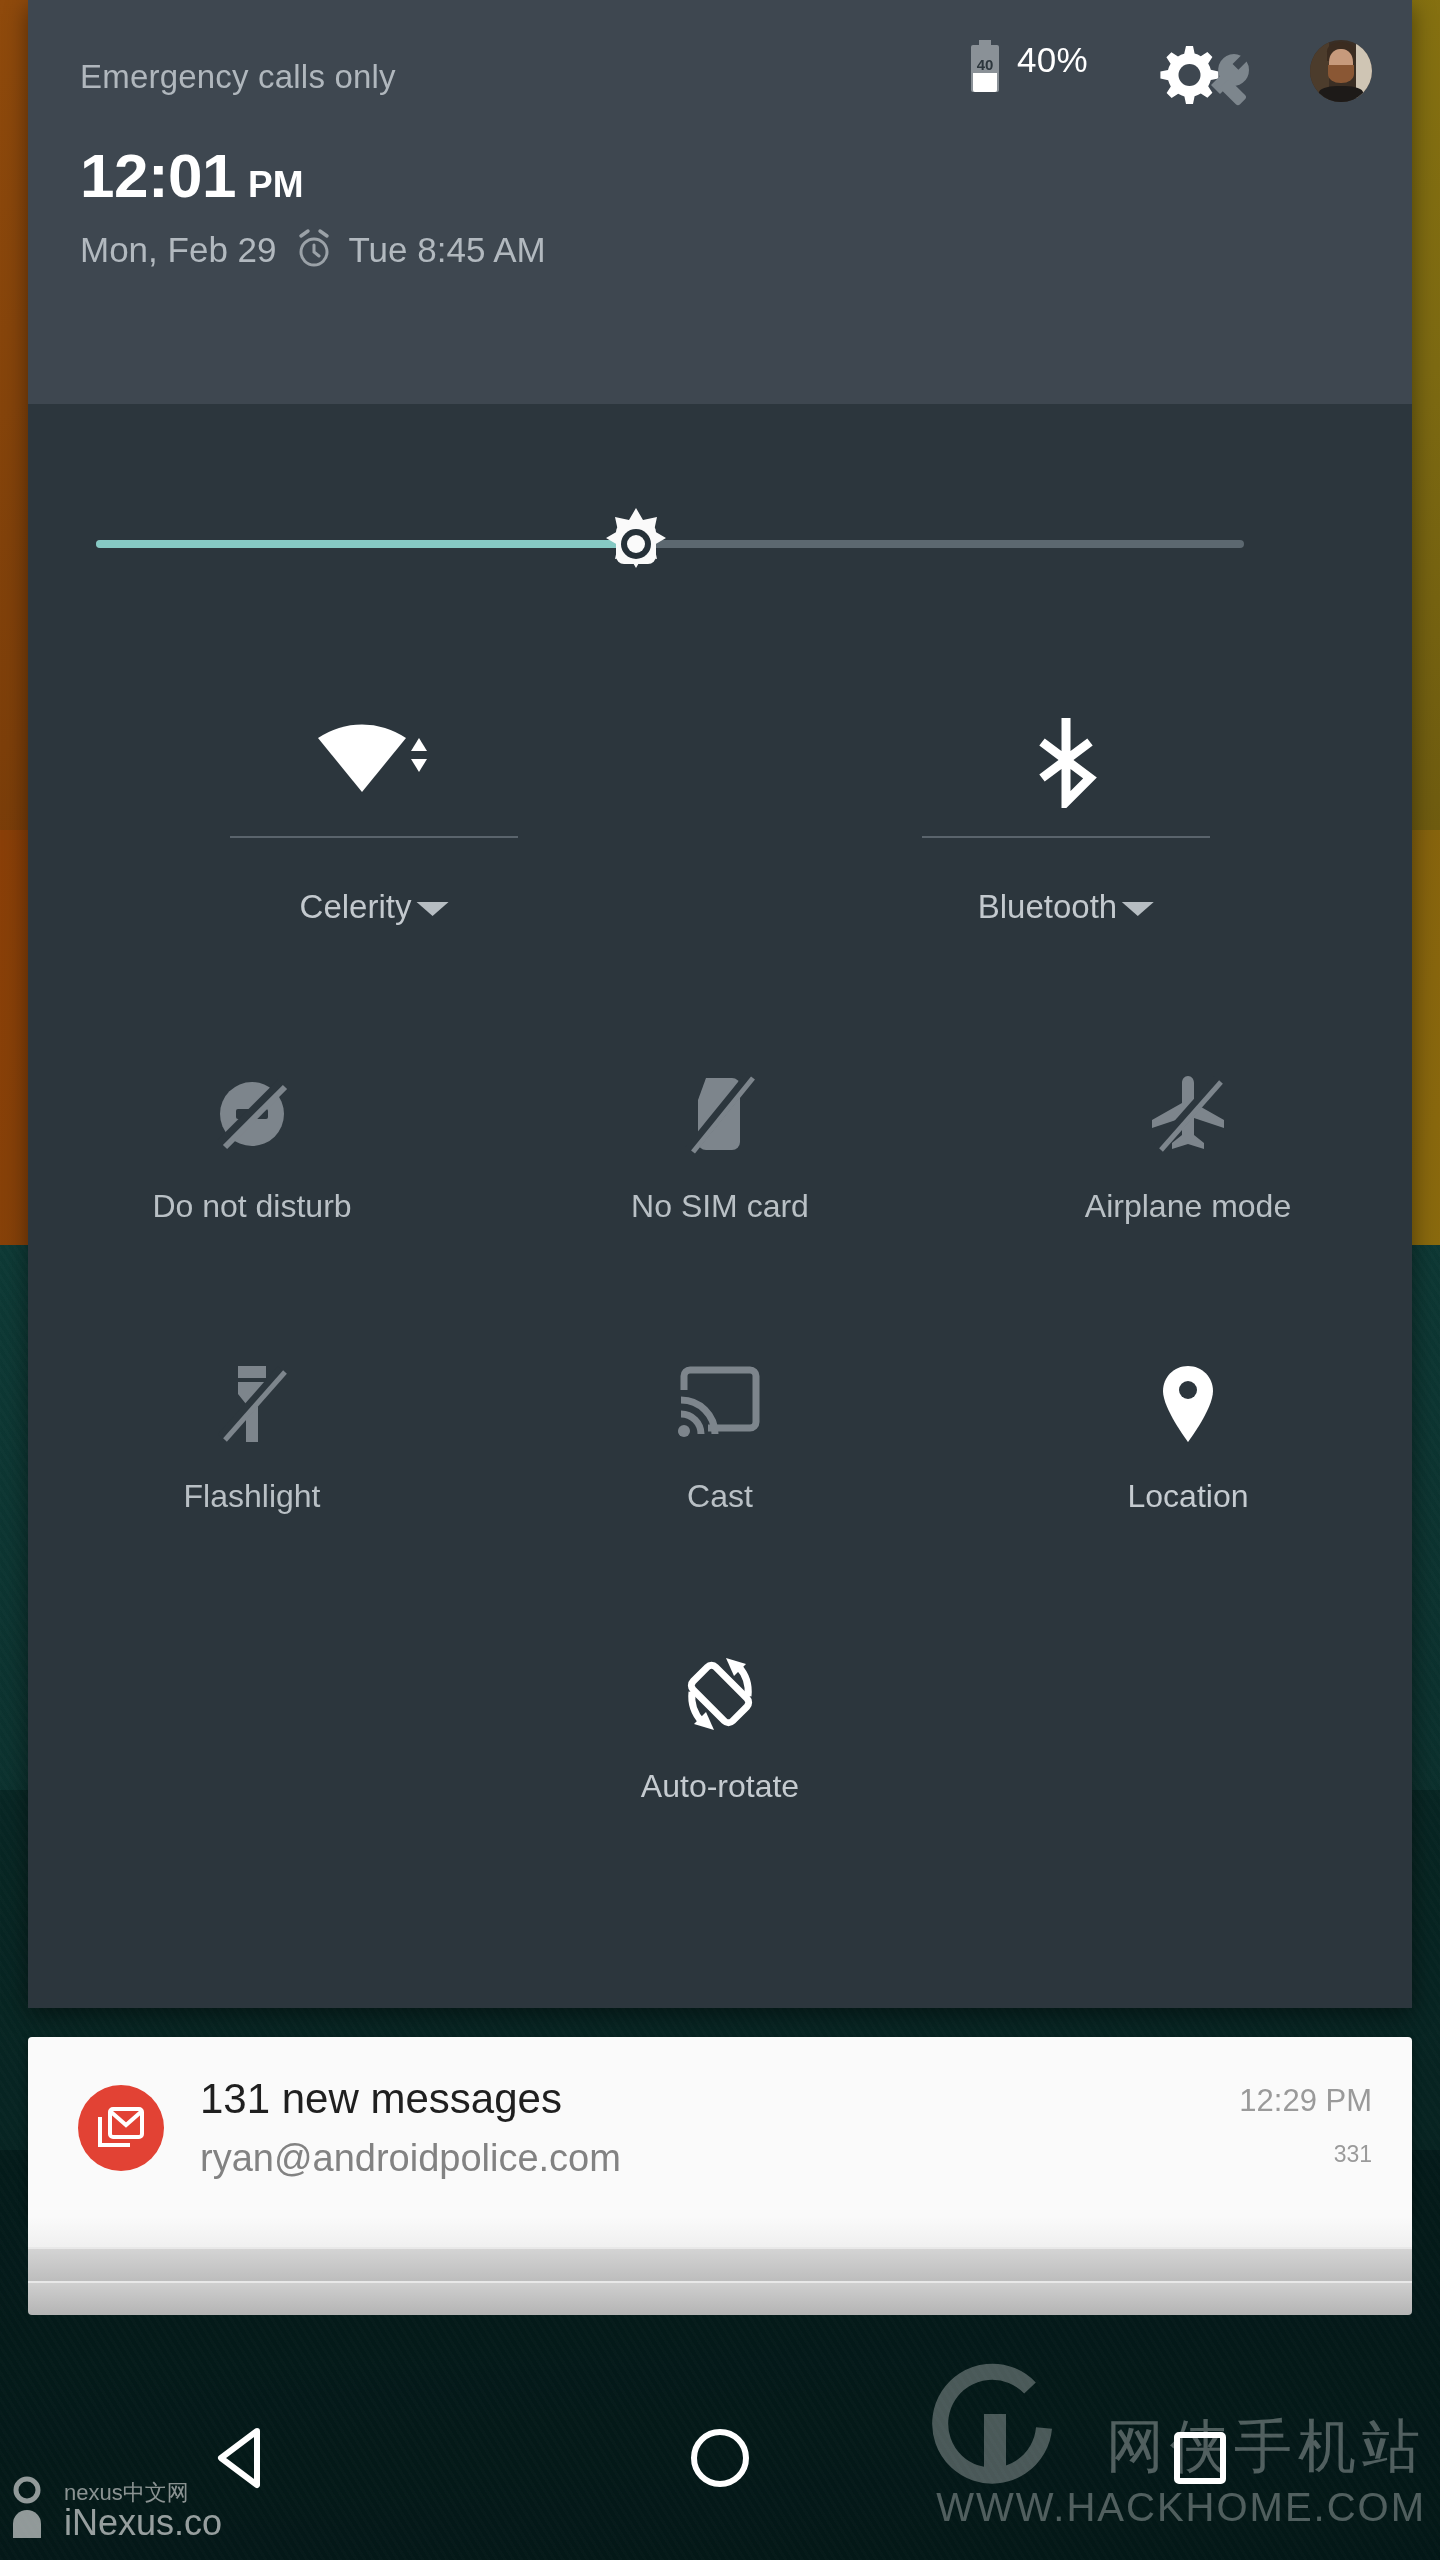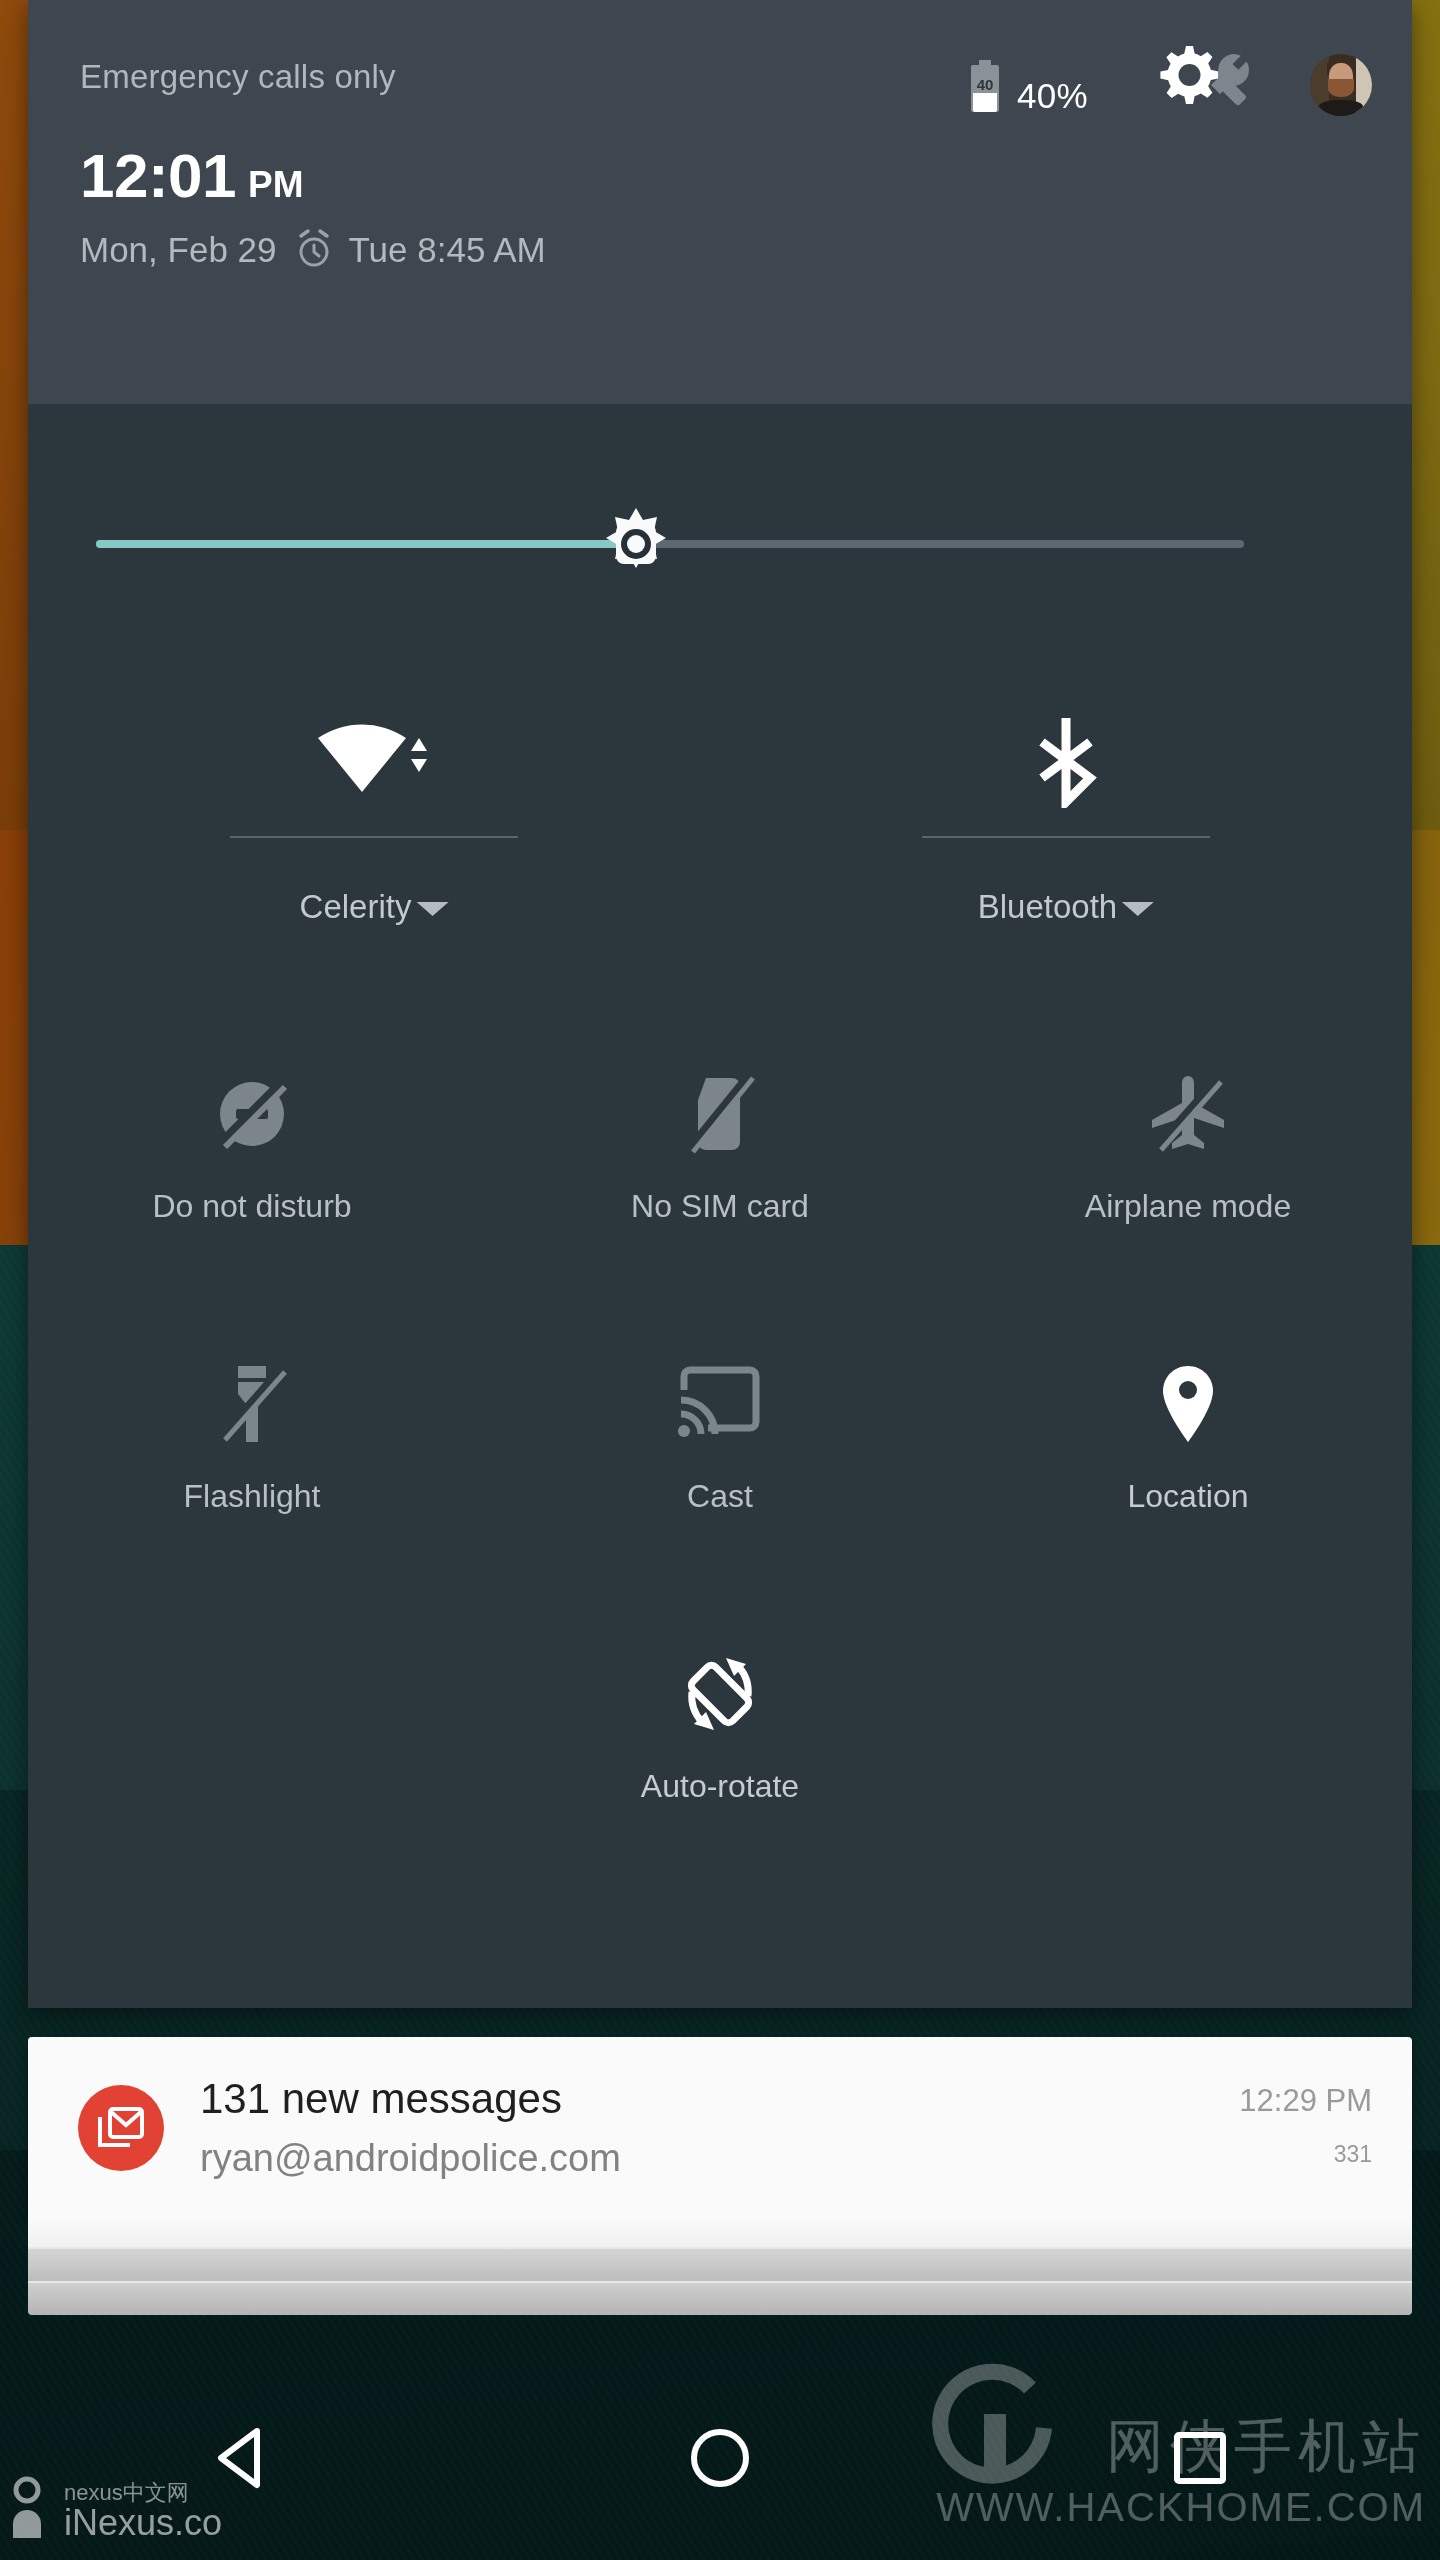--- a/index.html
+++ b/index.html
@@ -65,21 +65,21 @@
   
   #status-row {
     position: absolute; left: 0; top: 40px; width: 100%; height: 70px;
   }
   #carrier-text {
     position: absolute; left: 52px; top: 18px;
     font-size: 33px; color: #b0b7bd; letter-spacing: 0.2px;
   }
   #status-right {
     position: absolute; right: 40px; top: 0;
-    display: flex; align-items: flex-end; gap: 0;
+    display: flex; align-items: flex-start; gap: 0;
   }
   #battery-icon { margin-right: 14px; display:block; }
   #battery-percent {
     font-size: 35px; color: #ffffff; margin-right: 62px; letter-spacing: 0.3px;
   }
   #settings-gear-wrench { margin-right: 42px; display:block; }
   #avatar {
     width: 62px; height: 62px; border-radius: 50%;
     overflow: hidden; position: relative;
     background: #3a2e24;

